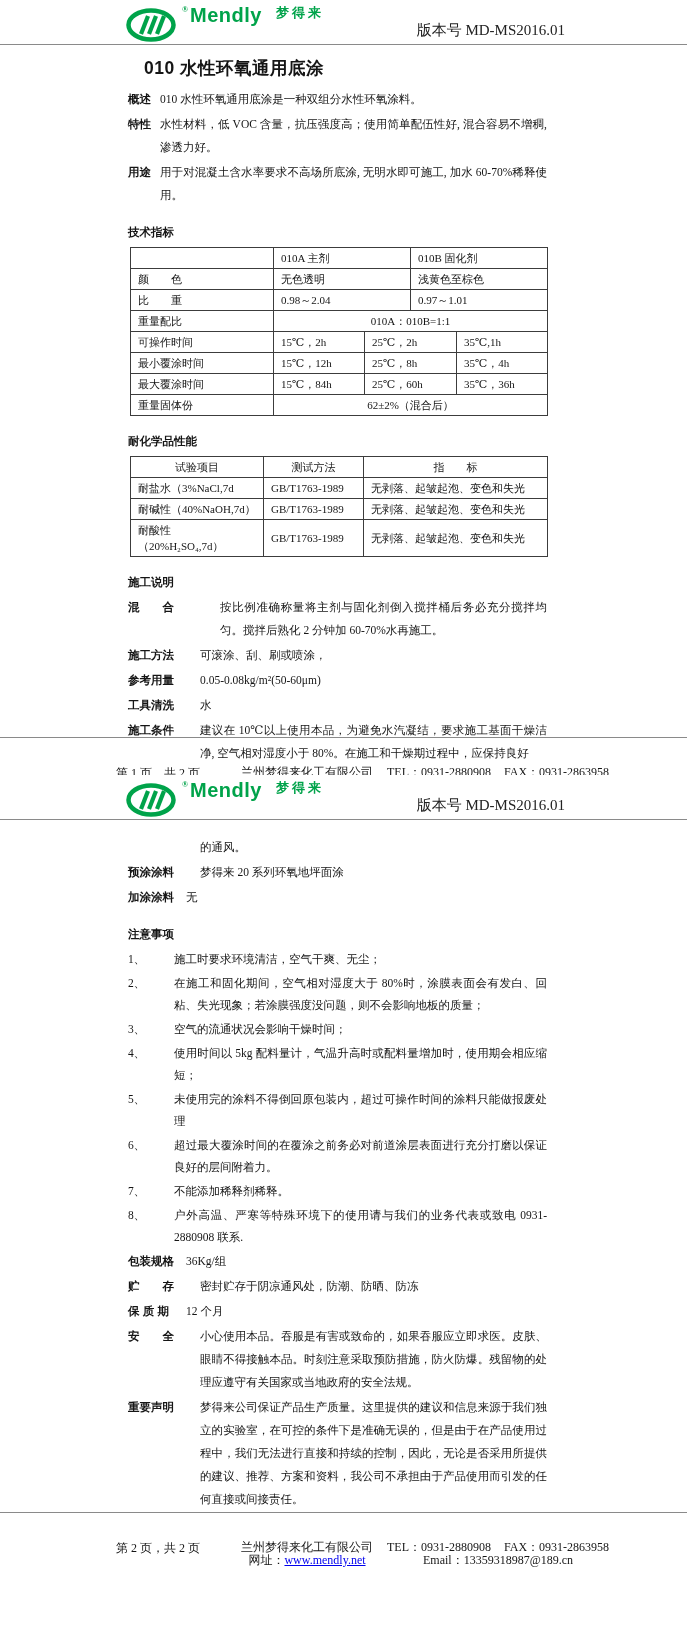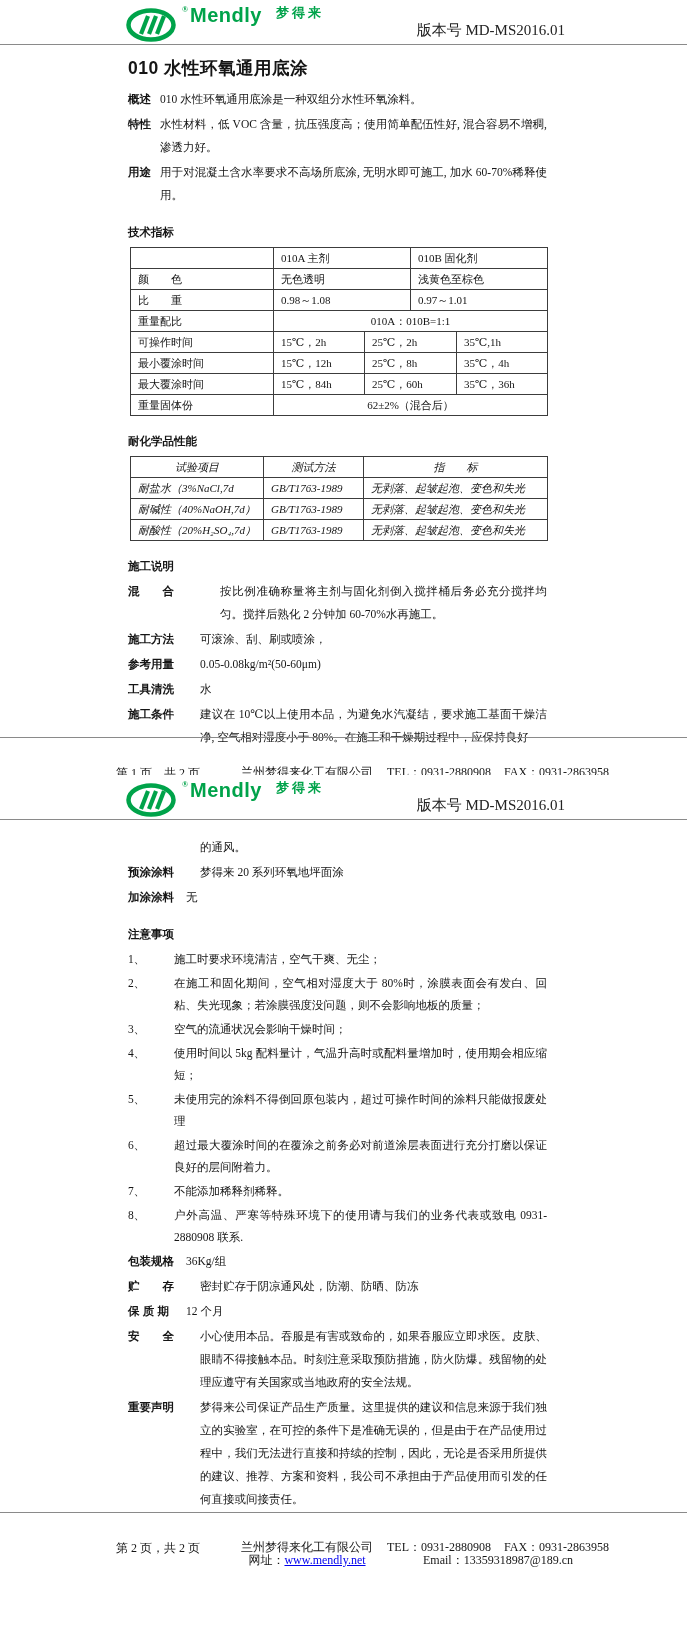--- a/index.html
+++ b/index.html
@@ -20,35 +20,35 @@
   .logo-mark { position: relative; width: 56px; height: 36px; }
   .reg { font-size: 8px; color: #00A34A; font-weight: bold; vertical-align: top; line-height: 8px; margin: 0 1px 0 0; }
   .brand-col { display: flex; flex-direction: row; margin-left: 1px; }
   .brand-en { font-family: "Liberation Sans", "DejaVu Sans", sans-serif; font-weight: 800; font-size: 20px; line-height: 18px; color: #00A34A; letter-spacing: 0.5px; }
   .brand-cn { font-family: "Liberation Sans", "DejaVu Sans", sans-serif; font-weight: 800; font-size: 13px; line-height: 14px; color: #00A34A; letter-spacing: 3px; margin-left: 14px; }
   .version { font-size: 15px; color: #222; padding-bottom: 2px; white-space: nowrap; }
   .rule { border: none; border-top: 1.6px solid #8a8a8a; margin: 0; }
 
   
   .content { padding: 0 140px 0 128px; }
-  .doc-title { font-family: "Liberation Sans", "DejaVu Sans", sans-serif; font-weight: bold; font-size: 17.5px; margin: 11px 0 8px 0; letter-spacing: 0.5px; }
+  .doc-title { font-family: "Liberation Sans", "DejaVu Sans", sans-serif; font-weight: bold; font-size: 17.5px; margin: 11px 0 8px 16px; letter-spacing: 0.5px; }
   .lrow { display: flex; margin: 2px 0; line-height: 23px; }
   .lbl { font-family: "Liberation Sans", "DejaVu Sans", sans-serif; font-weight: bold; flex-shrink: 0; }
   .w32 { width: 32px; }
   .w72 { width: 72px; }
   .w92 { width: 92px; }
   .w58 { width: 58px; }
   .ltext { text-align: justify; flex: 1; }
   .sec-title { font-family: "Liberation Sans", "DejaVu Sans", sans-serif; font-weight: bold; line-height: 23px; margin-top: 14px; }
 
   
   table { border-collapse: collapse; width: 417px; margin: 3px 0 6px 2px; font-size: 11px; table-layout: fixed; }
   td { border: 1px solid #3c3c3c; padding: 2px 7px; height: 21px; line-height: 16px; overflow: hidden; white-space: nowrap; }
   .tc { text-align: center; }
-  .chem td { white-space: normal; font-style: italic; }
+  .chem td { white-space: normal; }
 
   
   .note-item { display: flex; line-height: 22px; margin: 2px 0; }
   .note-num { width: 34px; flex-shrink: 0; }
   .note-text { flex: 1; text-align: justify; padding-left: 12px; }
 
   
   .pfoot { position: absolute; top: 737px; left: 0; width: 687px; }
   .pfoot-body { display: flex; padding: 4px 18px 0 116px; font-size: 12px; line-height: 13px; margin-top: 24px; }
   .pf-page { width: 125px; flex-shrink: 0; padding-top: 1px; }
@@ -116,21 +116,21 @@
         <td colspan="3">010A 主剂</td>
         <td colspan="3">010B 固化剂</td>
       </tr>
       <tr>
         <td>颜　　色</td>
         <td colspan="3">无色透明</td>
         <td colspan="3">浅黄色至棕色</td>
       </tr>
       <tr>
         <td>比　　重</td>
-        <td colspan="3">0.98～1.08</td>
+        <td colspan="3">0.98～2.04</td>
         <td colspan="3">0.97～1.01</td>
       </tr>
       <tr>
         <td>重量配比</td>
         <td colspan="6" class="tc">010A：010B=1:1</td>
       </tr>
       <tr>
         <td>可操作时间</td>
         <td colspan="2">15℃，2h</td>
         <td colspan="2">25℃，2h</td>

